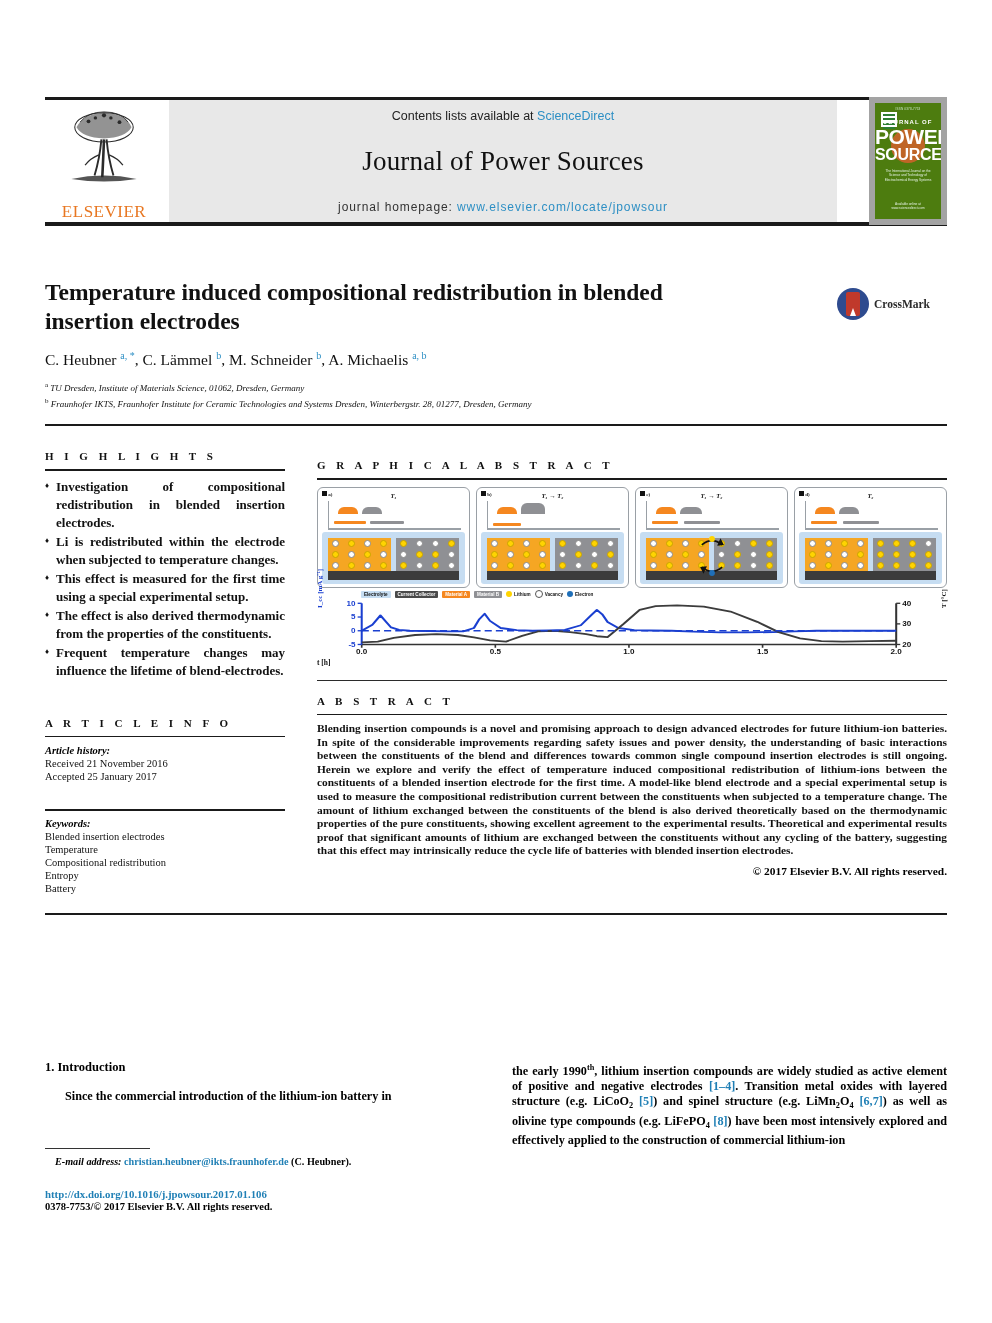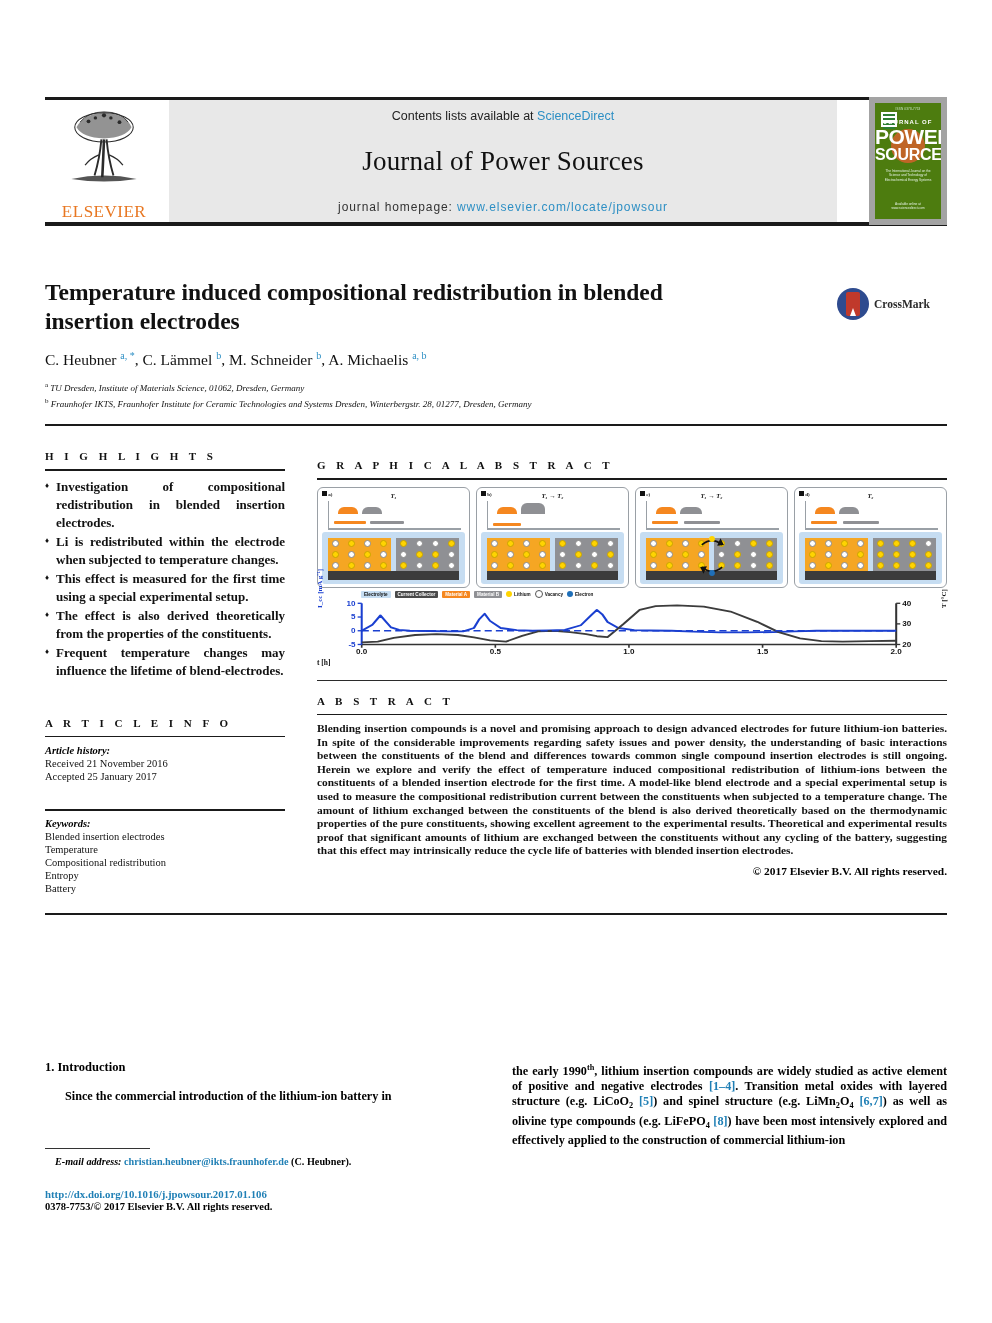--- a/index.html
+++ b/index.html
@@ -278,21 +278,21 @@
   <div class="cols">
     <div class="colgrid">
       <div class="col-left">
 
         <div class="sec-head">H I G H L I G H T S</div>
         <div class="hr-sec"></div>
         <ul class="hl">
           <li>Investigation of compositional redistribution in blended insertion electrodes.</li>
           <li>Li is redistributed within the electrode when subjected to temperature changes.</li>
           <li>This effect is measured for the first time using a special experimental setup.</li>
-          <li>The effect is also derived theoretically from the properties of the constituents.</li>
+          <li>The effect is also derived thermodynamic from the properties of the constituents.</li>
           <li>Frequent temperature changes may influence the lifetime of blend-electrodes.</li>
         </ul>
 
         <div style="height:36px"></div>
 
         <div class="sec-head">A R T I C L E   I N F O</div>
         <div class="hr-sec"></div>
         <div class="ai-block">
           <div class="ai-italic">Article history:</div>
           <div class="ai-line">Received 21 November 2016</div>

